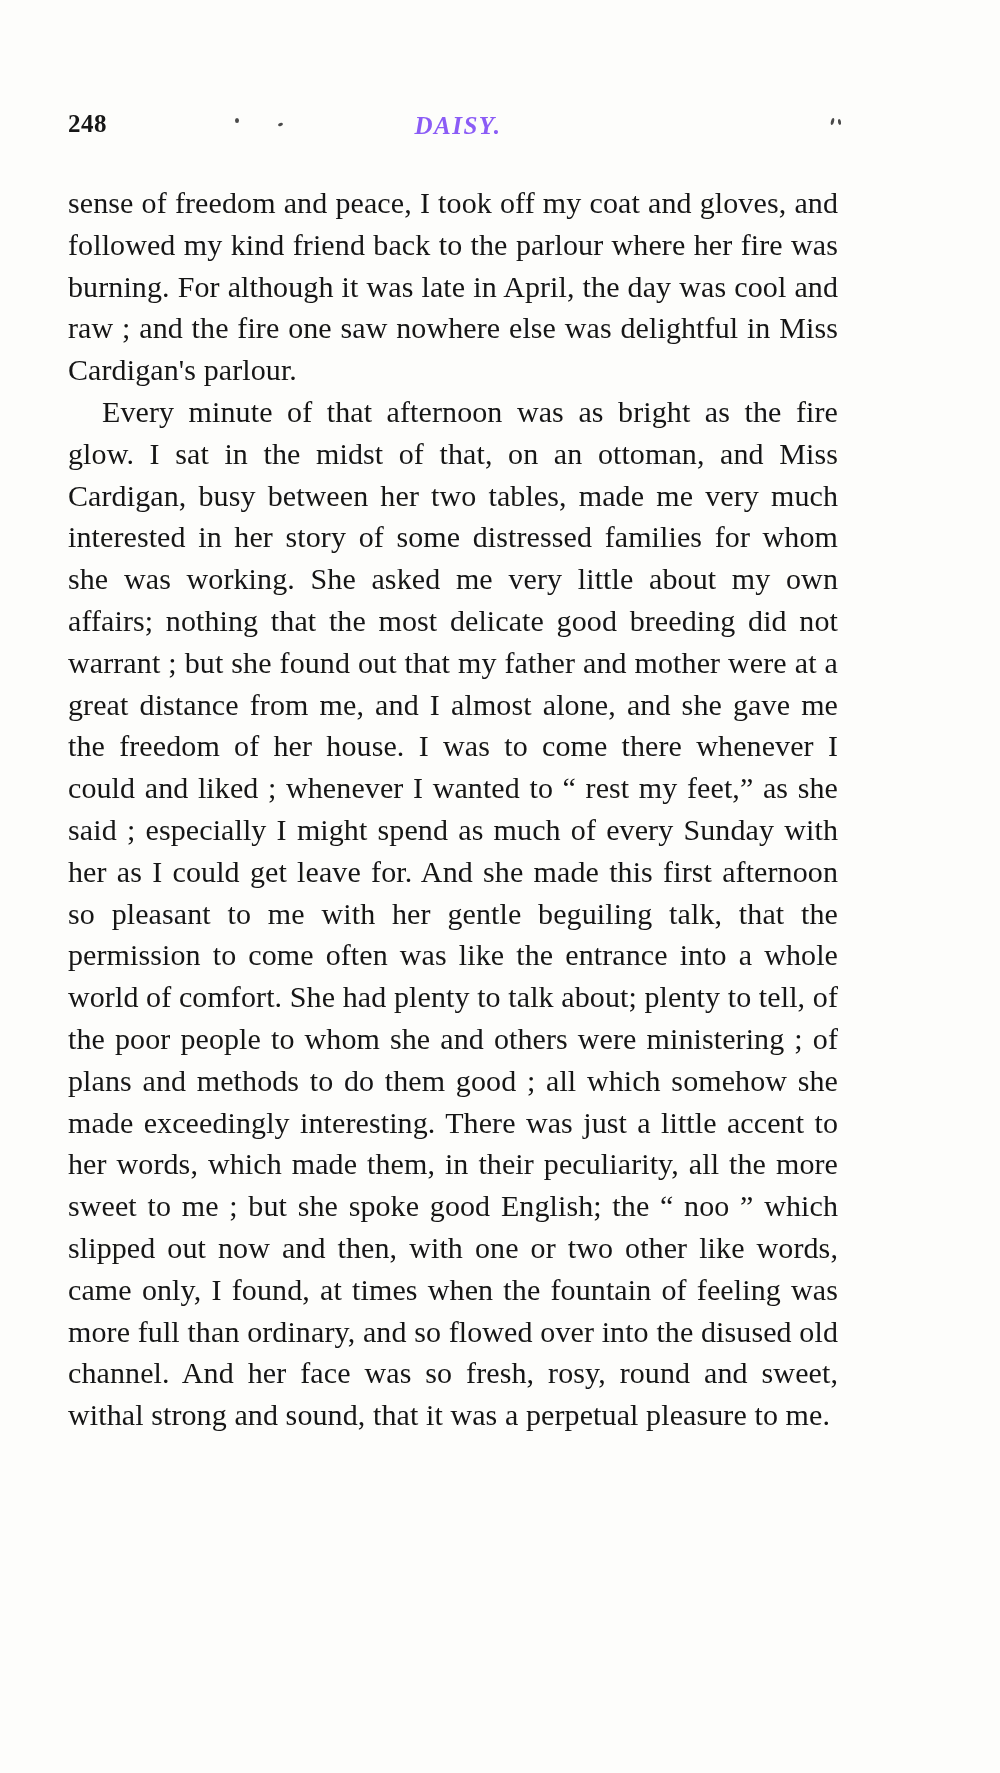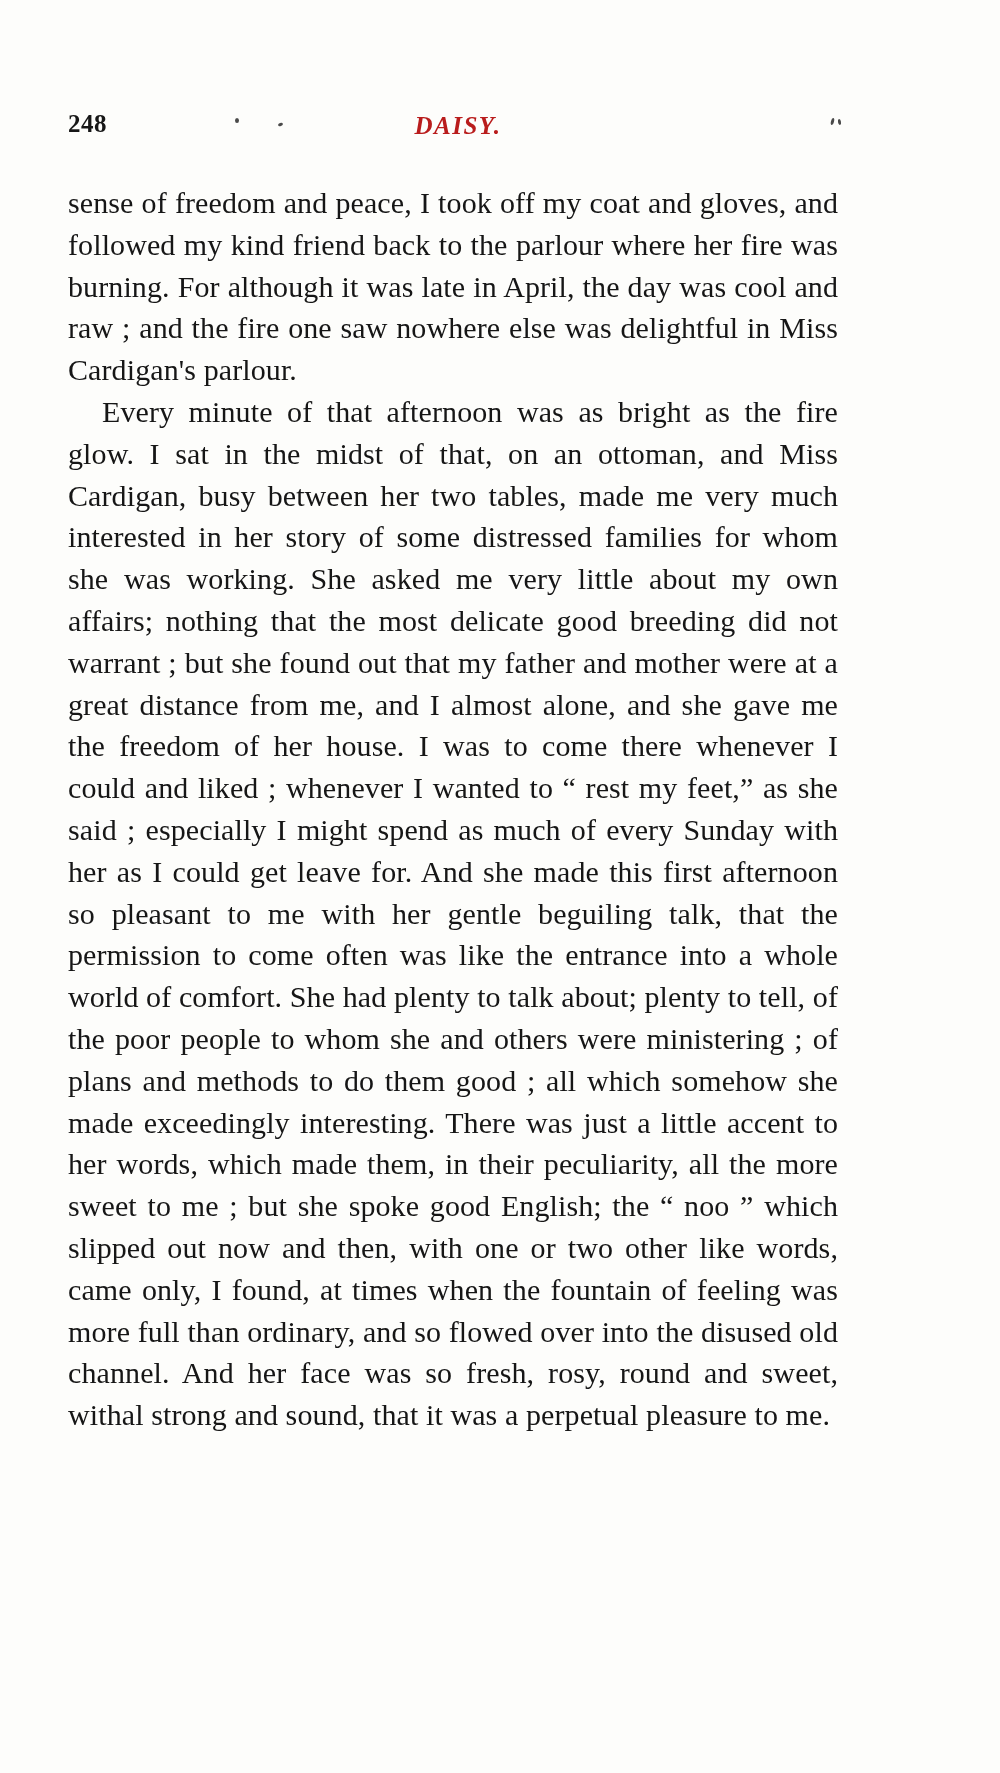--- a/index.html
+++ b/index.html
@@ -44,21 +44,21 @@
     position: absolute;
     left: 0;
     top: 2px;
     width: 780px;
     text-align: center;
     font-family: "Liberation Serif", serif;
     font-style: italic;
     font-size: 25px;
     font-weight: bold;
     letter-spacing: 1.5px;
-    color: #b91c1c;
+    color: #8b5cf6;
   }
   .speck {
     position: absolute;
     background: #4a4a4a;
     border-radius: 50%;
   }
   .s1 { left: 235px; top: 118px; width: 4px; height: 5px; }
   .s2 { left: 278px; top: 123px; width: 5px; height: 3px; transform: rotate(-20deg); }
   .s3 { left: 831px; top: 118px; width: 3px; height: 7px; transform: rotate(15deg); }
   .s4 { left: 838px; top: 119px; width: 3px; height: 6px; transform: rotate(-10deg); }

